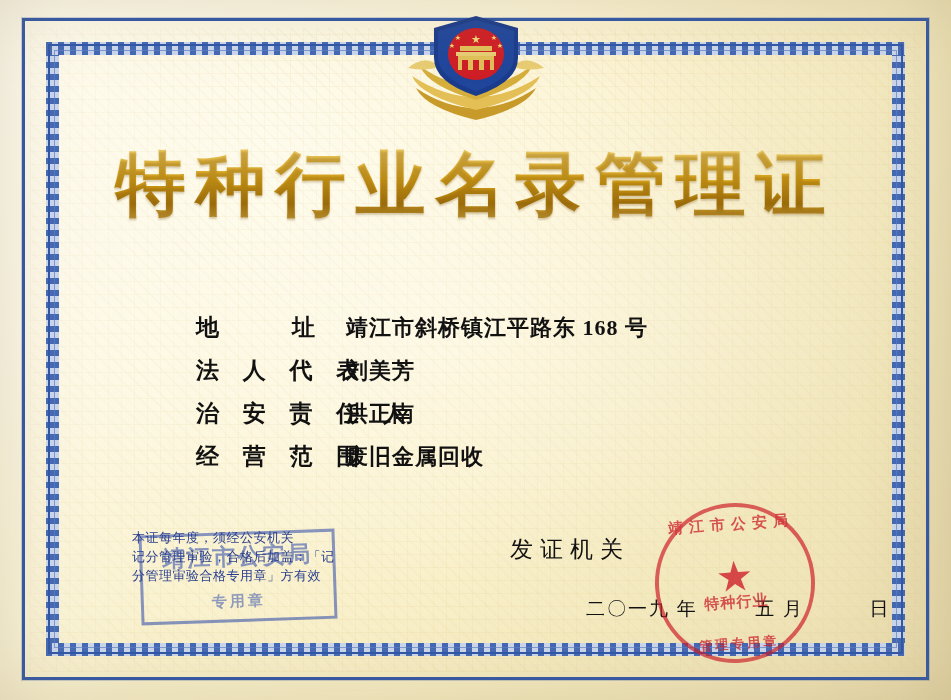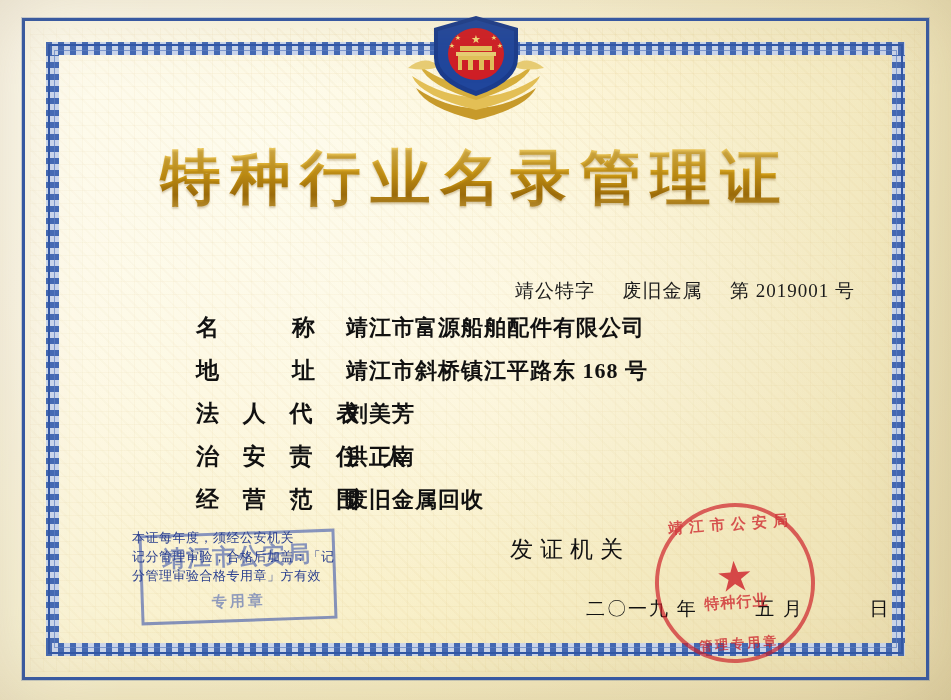--- a/index.html
+++ b/index.html
@@ -98,21 +98,21 @@
   }
 
   
   .title {
     position: absolute;
     top: 138px;
     left: 0; right: 0;
     text-align: center;
     font-family: "Liberation Serif", serif;
     font-weight: bold;
-    font-size: 60px;
+    font-size: 70px;
     letter-spacing: 10px;
     color: #d4a017;
     background: linear-gradient(180deg, #f3d77a 0%, #d4a017 45%, #a9760a 70%, #e8c45f 100%);
     -webkit-background-clip: text;
     background-clip: text;
     -webkit-text-fill-color: transparent;
     text-shadow: 0 2px 2px rgba(120,80,10,0.28);
   }
 
   
@@ -328,34 +328,23 @@
       <text x="70" y="33" font-size="11" text-anchor="middle" fill="#f2d877">★</text>
       <text x="52" y="30" font-size="7" text-anchor="middle" fill="#f2d877">★</text>
       <text x="88" y="30" font-size="7" text-anchor="middle" fill="#f2d877">★</text>
       <text x="46" y="38" font-size="7" text-anchor="middle" fill="#f2d877">★</text>
       <text x="94" y="38" font-size="7" text-anchor="middle" fill="#f2d877">★</text>
     </svg>
   </div>
 
   <div class="title">特种行业名录管理证</div>
 
-  <div class="serial">
-    <span>靖公特字</span>
-    <span class="gap"></span>
-    <span>废旧金属</span>
-    <span class="gap"></span>
-    <span>第 2019001 号</span>
-  </div>
 
   <div class="fields">
 
-    <div class="field-row">
-      <div class="field-label">名　　称</div>
-      <div class="field-value">靖江市富源船舶配件有限公司</div>
-    </div>
 
     <div class="field-row">
       <div class="field-label">地　　址</div>
       <div class="field-value">靖江市斜桥镇江平路东 168 号</div>
     </div>
 
     <div class="field-row">
       <div class="field-label">法 人 代 表</div>
       <div class="field-value">刘美芳</div>
     </div>

